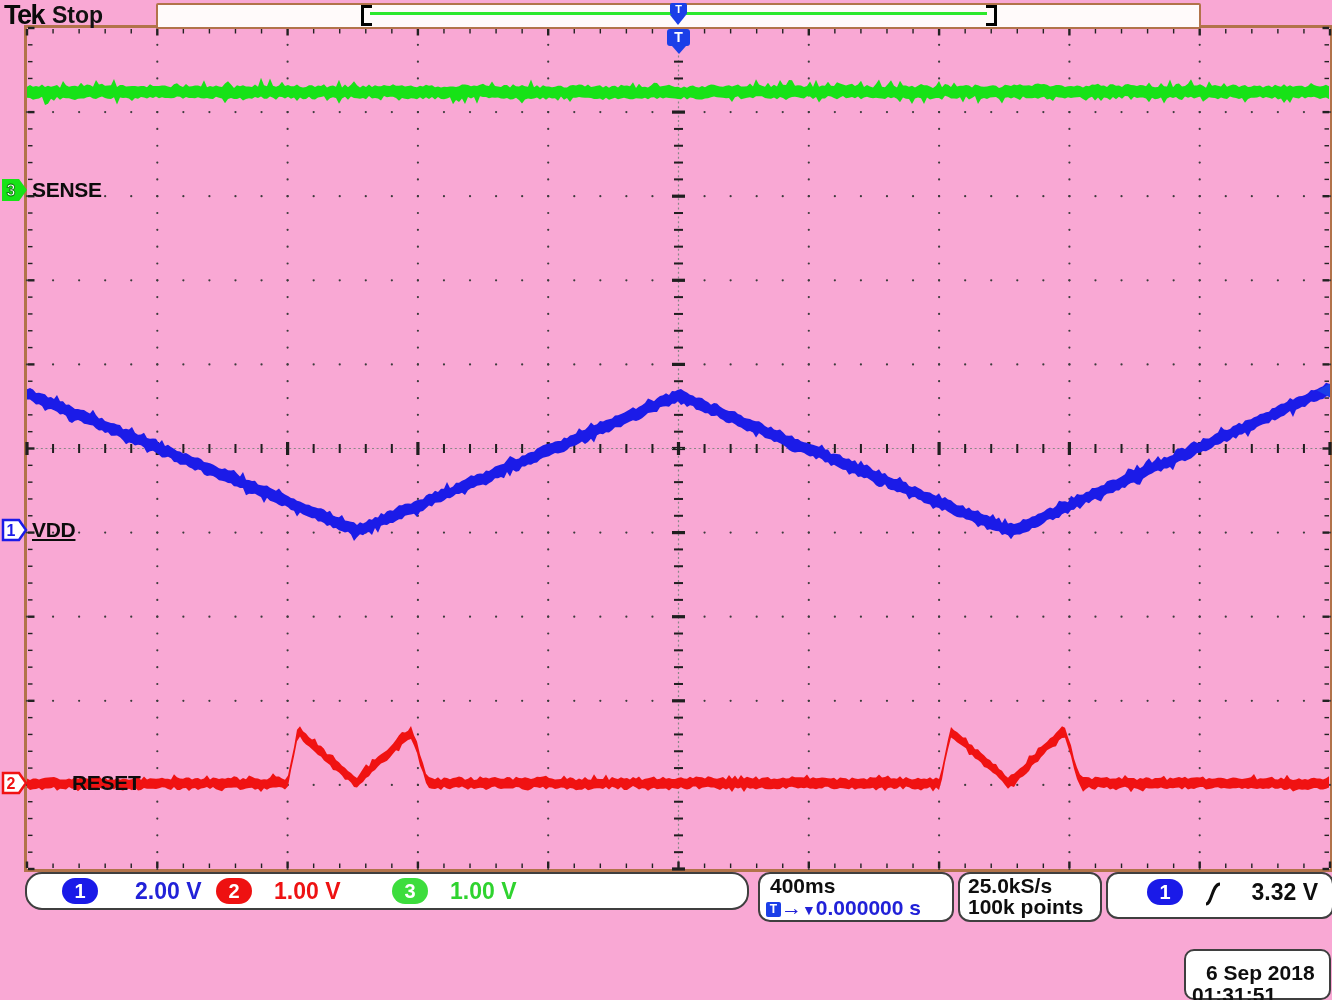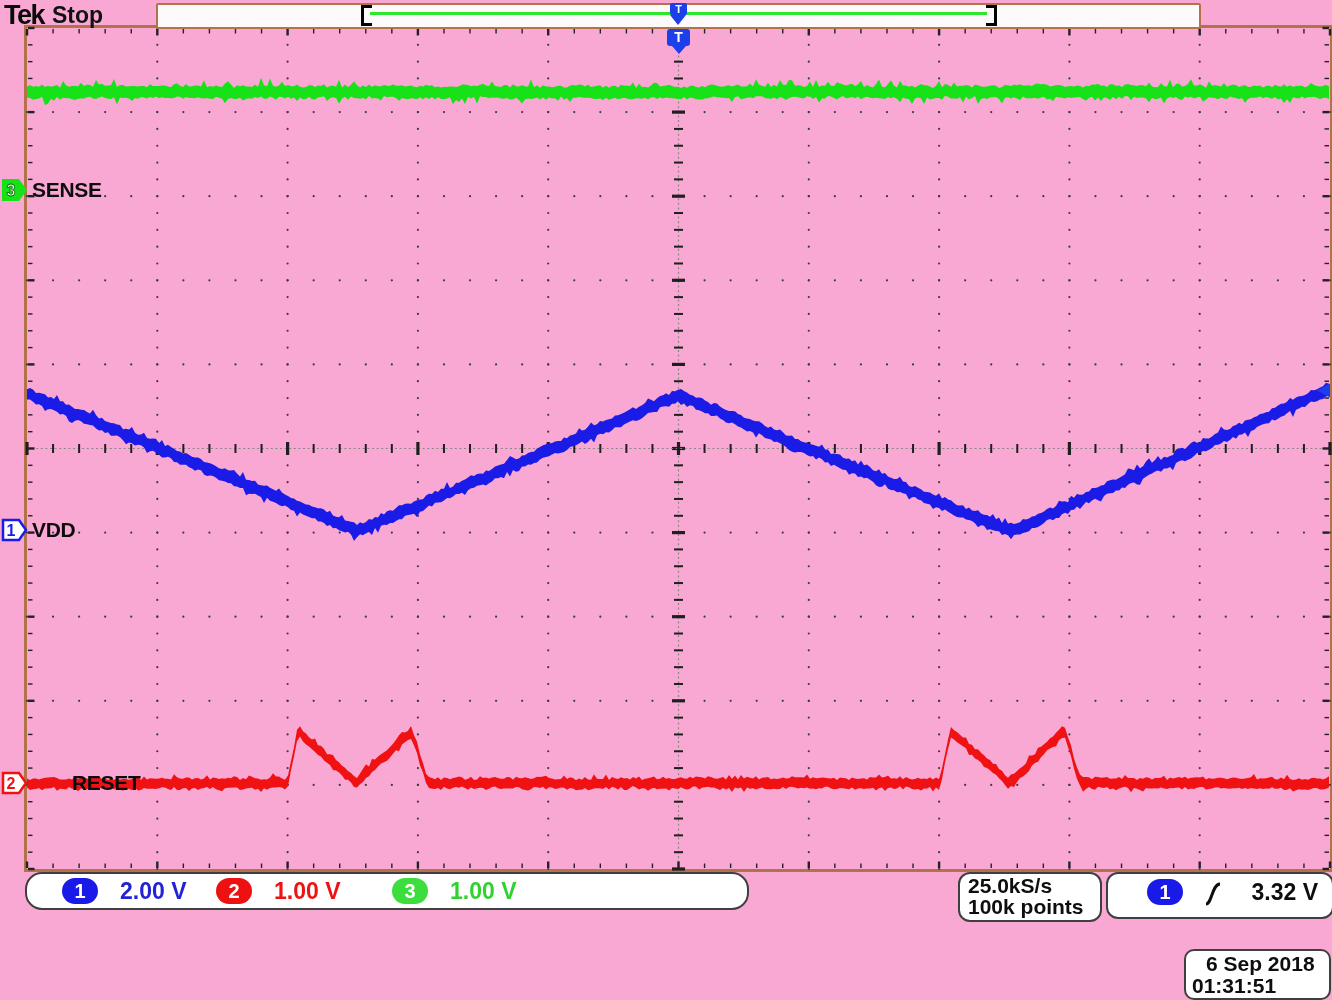--- a/index.html
+++ b/index.html
@@ -30,21 +30,21 @@
   #boxD{left:1106px;top:872px;width:224px;height:43px;}
   #dateBox{left:1184px;top:949px;width:143px;height:47px;border-radius:10px;}
   .oval{width:36px;height:26px;border-radius:14px;color:#fff;text-align:center;font:700 20px/26px "Liberation Sans",sans-serif;}
   .rv{font-size:23px;font-weight:700;}
   .blue{color:#2222d8;} .red{color:#ee1212;} .green{color:#2fd32f;} .blk{color:#0e0e0e;margin-left:30px;}
   .bg-blue{background:#1a1ae8;} .bg-red{background:#ee1111;} .bg-green{background:#3ddd3d;}
   .small-line{font-size:21px;font-weight:700;color:#0e0e0e;line-height:22px;}
   .tsq{display:inline-block;width:15px;height:15px;background:#1b3fe8;border-radius:2px;color:#fff;
        font:700 12px/15px "Liberation Sans",sans-serif;text-align:center;vertical-align:middle;}
   .delay-row{font-size:21px;font-weight:700;color:#2121d8;}
-  .datetxt{font-size:21px;font-weight:700;color:#0e0e0e;line-height:23px;}
+  .datetxt{font-size:21px;font-weight:700;color:#0e0e0e;line-height:23px;margin-top:9px;}
 </style>
 </head>
 <body>
 
 <div id="stage">
 
   <svg id="scope-svg" width="1332" height="1000">
       <rect x="25.5" y="26.5" width="1306" height="844" fill="none" stroke="#b2734a" stroke-width="3"></rect>
       <circle cx="157.3" cy="28" r="1.1" fill="#3b3b3b"></circle>
       <circle cx="157.3" cy="44.82" r="1.1" fill="#3b3b3b"></circle>
@@ -1199,32 +1199,38 @@
   <svg class="abs chmark" id="mark1" style="top: 517.077px;">
     <path d="M2,3 L18,3 L25,13 L18,23 L2,23 Z" fill="#ffffff" stroke="#1b1be8" stroke-width="2.5"></path>
     <text x="10" y="19" text-anchor="middle" font-family="Liberation Sans,sans-serif" font-size="16" font-weight="700" fill="#1b1be8">1</text>
   </svg>
   <svg class="abs chmark" id="mark2" style="top: 770.218px;">
     <path d="M2,3 L18,3 L25,13 L18,23 L2,23 Z" fill="#ffffff" stroke="#f01212" stroke-width="2.5"></path>
     <text x="10" y="19" text-anchor="middle" font-family="Liberation Sans,sans-serif" font-size="16" font-weight="700" fill="#f01212">2</text>
   </svg>
 
   <div class="abs chlabel" id="lab0" style="top: 178.313px; text-align: center;">SENSE</div>
-  <div class="abs chlabel" id="lab1" style="top: 518.077px;">VDD</div>
+  <div class="abs chlabel" id="lab1" style="top: 518.077px; text-decoration: underline;">VDD</div>
   <div class="abs chlabel" id="lab2" style="top: 771.218px; margin-left: 40px;">RESET</div>
 
   <div class="abs box" id="boxA">
     <div class="abs oval bg-blue" style="left:35px;top:4px;">1</div>
-    <div class="abs rv blue" style="left:93px;top:4px;">2.00 V</div>
+    <div class="abs rv blue" style="left:108px;top:4px;">2.00 V</div>
     <div class="abs oval bg-red" style="left:189px;top:4px;">2</div>
     <div class="abs rv red" style="left:247px;top:4px;">1.00 V</div>
     <div class="abs oval bg-green" style="left:365px;top:4px;">3</div>
     <div class="abs rv green" style="left:423px;top:4px;">1.00 V</div>
   </div>
 
+  <div class="abs box" id="boxB">
+    <div class="abs small-line" style="left:10px;top:1px;">400ms</div>
+    <div class="abs delay-row" style="left:6px;top:22px;white-space:nowrap;">
+      <span class="tsq">T</span><span>→</span><span style="font-size:14px;">▼</span><span>0.000000 s</span>
+    </div>
+  </div>
 
   <div class="abs box" id="boxC">
     <div class="abs small-line" style="left:8px;top:1px;">25.0kS/s</div>
     <div class="abs small-line" style="left:8px;top:22px;">100k points</div>
   </div>
 
   <div class="abs box" id="boxD">
     <div class="abs oval bg-blue" style="left:39px;top:5px;">1</div>
     <svg class="abs" style="left:95px;top:7px;" width="20" height="26">
       <path d="M3,23 C9,23 9,3 17,3" fill="none" stroke="#0e0e0e" stroke-width="3"></path>

